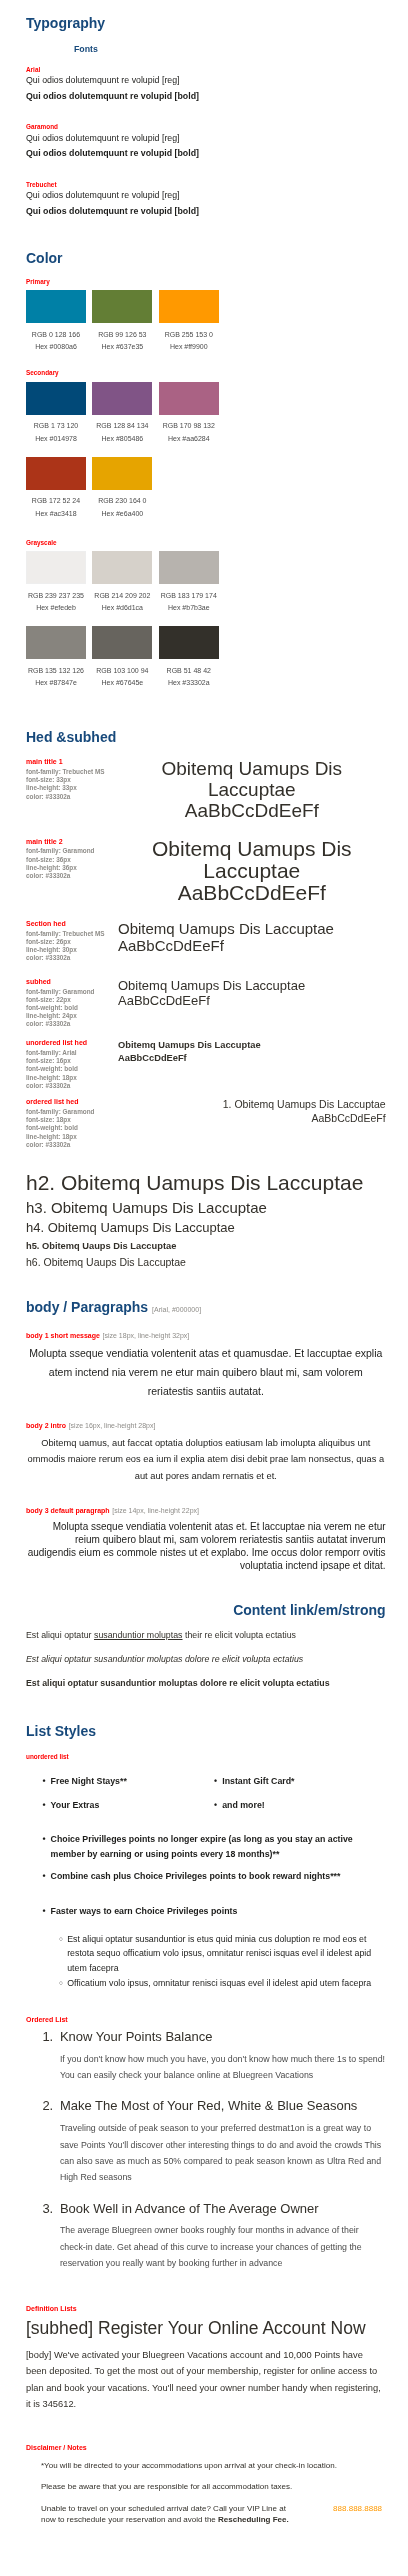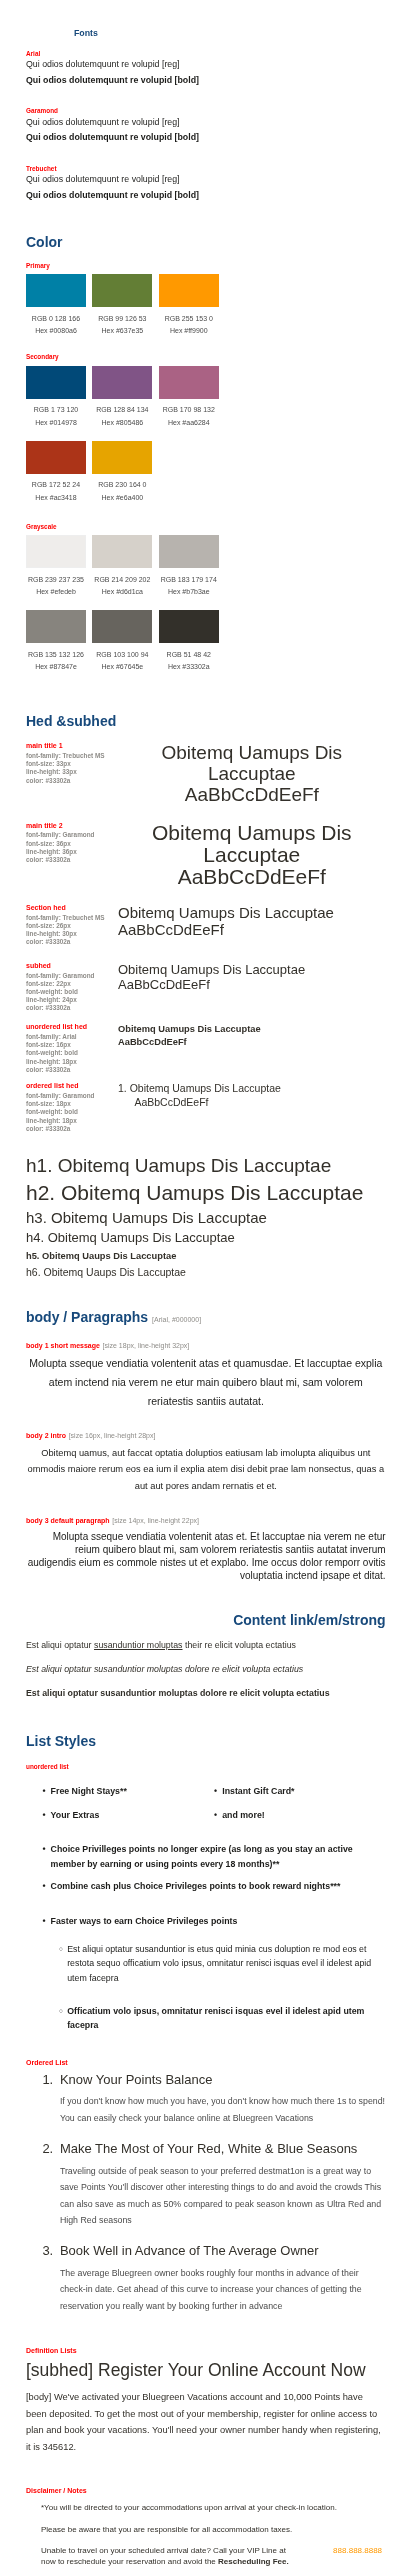--- a/index.html
+++ b/index.html
@@ -33,21 +33,21 @@
   .spec-left { width:92px; flex:none; }
   .spec-lines { margin-top:2.9px; }
   .spec-line { display:block; font-size:6.4px; line-height:8.2px; font-weight:bold; color:#8f8d89; }
   .spec-sample { flex:1; color:#33302a; }
   .ctr { text-align:center; }
   .s-mt1 { font-size:19px; line-height:21px; font-weight:normal; }
   .s-mt2 { font-size:21px; line-height:22px; font-weight:normal; }
   .s-sech { font-size:15px; line-height:17.5px; }
   .s-subh { font-size:13px; line-height:15px; }
   .s-ulh  { font-size:9.3px; line-height:13px; font-weight:bold; }
-  .s-olh  { font-size:10.5px; line-height:13.4px; padding-left:8.2px; text-indent:-8.2px; }
+  .s-olh  { font-size:10.5px; line-height:13.4px; padding-left:8.2px; text-indent:-8.2px;text-align:right; }
 
   .h-samples { margin-top:20px; color:#33302a; }
   .h-s1 { font-size:19px; line-height:26px; }
   .h-s2 { font-size:21px; line-height:28px; }
   .h-s3 { font-size:15px; line-height:22px; }
   .h-s4 { font-size:13px; line-height:18.7px; }
   .h-s5 { font-size:9.3px; line-height:16.4px; font-weight:bold; }
   .h-s6 { font-size:10.5px; line-height:16.4px; }
 
   
@@ -65,21 +65,21 @@
   
   .two-col { display:flex; margin-top:4.7px; }
   .two-col .col { width:50%; }
   .bul { display:flex; font-size:8.8px; line-height:14.6px; }
   .bul .dot { width:8.2px; flex:none; }
   .bul.b { font-weight:bold; }
   .indent1 { margin-left:16.4px; }
   .indent2 { margin-left:33px; }
   .two-col .bul { margin-top:9.3px; font-weight:bold; }
   .mt34 { margin-top:20px; } .mt12 { margin-top:7px; } .mt36 { margin-top:21px; }
-  .mt20 { margin-top:18px;font-weight:bold; } .mt22 { margin-top:13px; }
+  .mt20 { margin-top:0; } .mt22 { margin-top:13px; }
   .sub .dot { font-size:6.4px; }
 
   .ol-item { margin-top:15px; margin-left:16.4px; }
   .ol-title { font-size:13px; line-height:16.4px; color:#33302a; font-weight:normal; display:flex; }
   .ol-title .num { width:17.5px; flex:none; }
   .ol-body { margin-top:5.3px; margin-left:17.5px; font-size:8.8px; line-height:16.4px; color:#4b4b4b; }
 
   
   .def-subhed { margin-top:5.8px; font-size:17.5px; line-height:21px; color:#33302a; }
   .def-body { margin-top:8.2px; font-size:9.3px; line-height:16.4px; color:#33302a; }
@@ -89,20 +89,21 @@
   .note .phone { color:#ff9900; text-decoration:none;margin-left:45px; }
   .note .bold { font-weight:bold; }
 
   .mt-sec { margin-top:32px; }
 </style>
 </head>
 <body>
 
 <div class="page">
 
+  <div class="sec-title">Typography</div>
   <div class="sub-title" style="margin-top:13px;">Fonts</div>
 
   <div class="font-block first">
     <div class="red-label">Arial</div>
     <div class="font-line">Qui odios dolutemquunt re volupid [reg]</div>
     <div class="font-line bold">Qui odios dolutemquunt re volupid [bold]</div>
   </div>
   <div class="font-block">
     <div class="red-label">Garamond</div>
     <div class="font-line">Qui odios dolutemquunt re volupid [reg]</div>
@@ -297,21 +298,20 @@
         <span class="spec-line">color: #33302a</span>
       </div>
     </div>
     <div class="spec-sample s-olh">
       <div>1. Obitemq Uamups Dis Laccuptae</div>
       <div style="padding-left:8.2px; text-indent:0;">AaBbCcDdEeFf</div>
     </div>
   </div>
 
   <div class="h-samples">
-    <div class="h-s1">h1. Obitemq Uamups Dis Laccuptae</div>
     <div class="h-s2">h2. Obitemq Uamups Dis Laccuptae</div>
     <div class="h-s3">h3. Obitemq Uamups Dis Laccuptae</div>
     <div class="h-s4">h4. Obitemq Uamups Dis Laccuptae</div>
     <div class="h-s5">h5. Obitemq Uaups Dis Laccuptae</div>
     <div class="h-s6">h6. Obitemq Uaups Dis Laccuptae</div>
   </div>
 
   <div class="sec-title" style="margin-top:28px;">
     <span>body / Paragraphs</span>
     <span class="gray-meta">[Arial, #000000]</span>

